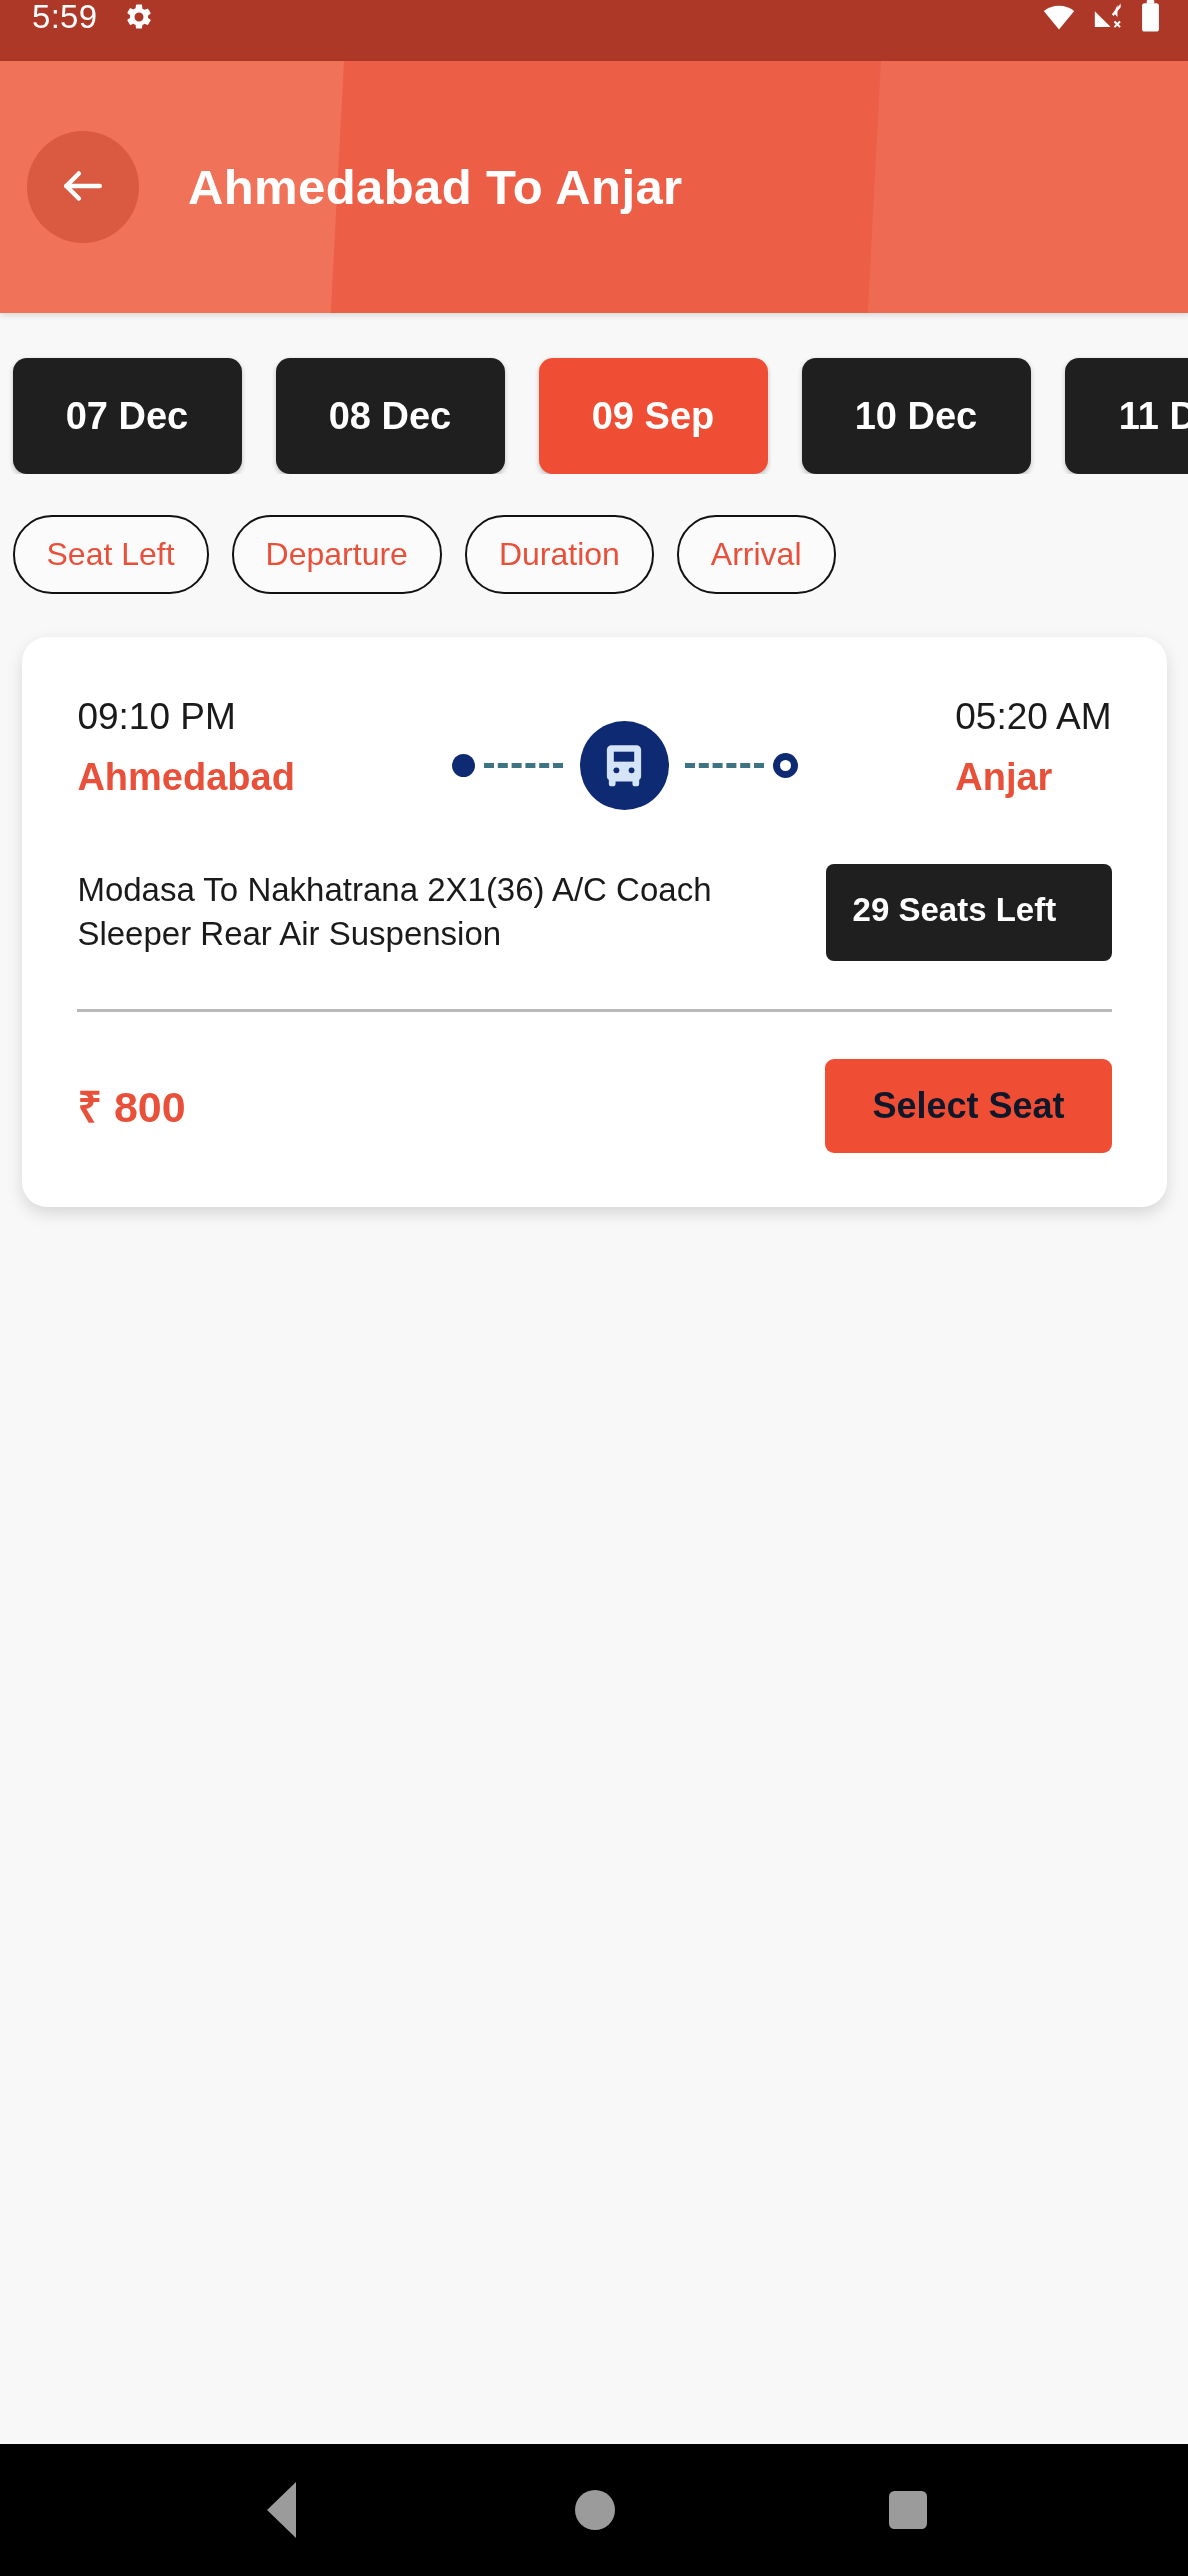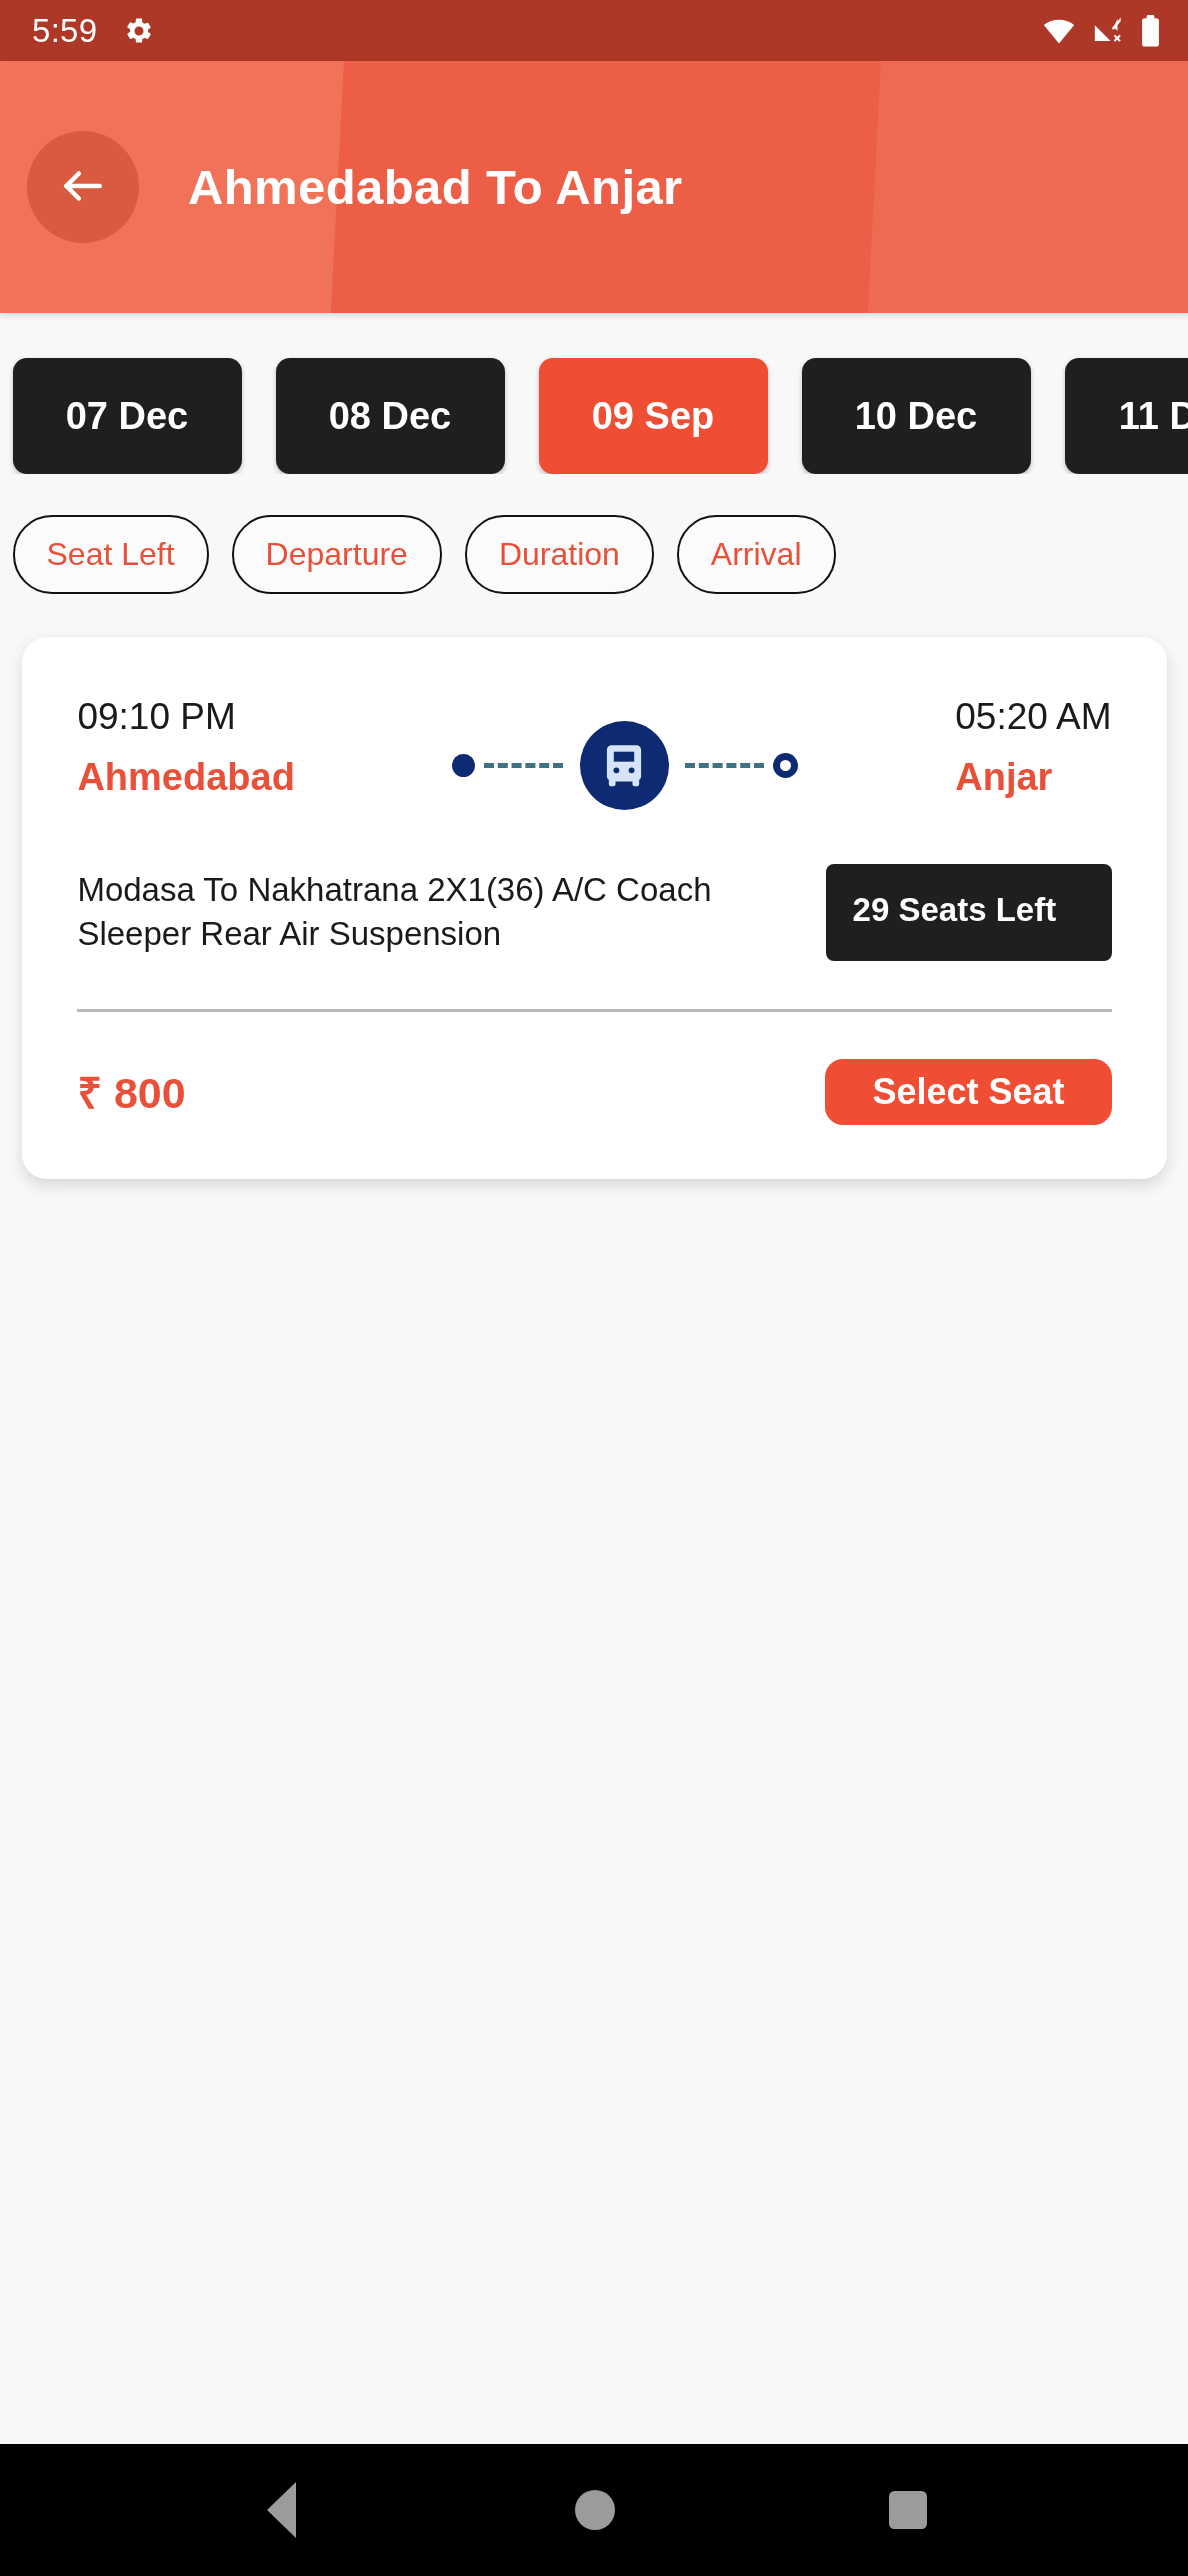--- a/index.html
+++ b/index.html
@@ -19,21 +19,21 @@
     background: #f8f8f8;
     display: flex;
     flex-direction: column;
   }
 
   
   .status-bar {
     height: 61px;
     background: #ad3827;
     display: flex;
-    align-items: center;
+    align-items: flex-start;
     padding: 0 27px 0 32px;
     flex: none;
   }
   .status-left {
     display: flex;
     align-items: center;
     gap: 27px;
   }
   .status-time {
     color: #ffffff;
@@ -268,26 +268,26 @@
     justify-content: space-between;
     margin-top: 47px;
   }
   .price {
     font-size: 43px;
     font-weight: bold;
     color: #e8503a;
   }
   .select-seat-btn {
     background: #ef4e34;
-    color: #ffffff;
+    color: #0f172a;
     font-size: 36px;
     font-weight: bold;
     border: none;
-    border-radius: 18px;
-    padding: 12px 47px;
+    border-radius: 9px;
+    padding: 26px 47px;
     cursor: pointer;
     font-family: "Liberation Sans", sans-serif;
   }
 
   .spacer { flex: 1 1 auto; }
 
   
   .nav-bar {
     height: 132px;
     background: #000000;

